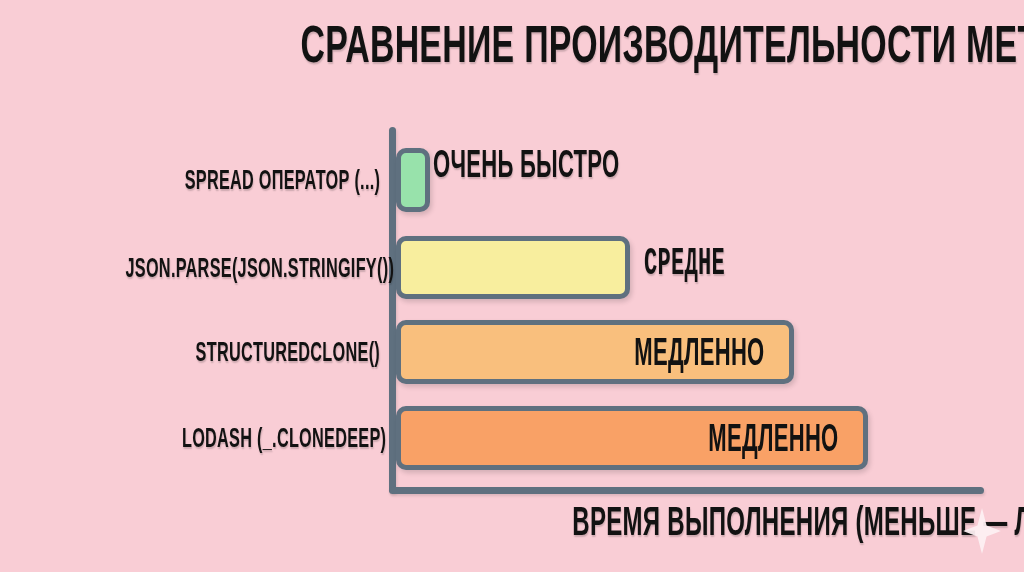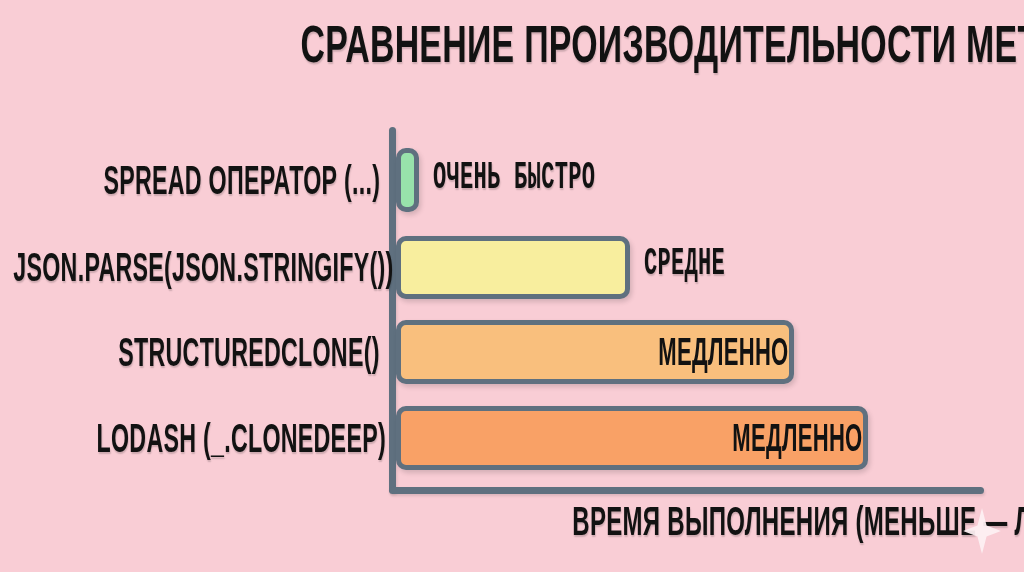--- a/index.html
+++ b/index.html
@@ -21,32 +21,32 @@
     text-align:center;font-size:52px;line-height:60px;
     text-shadow:1px 2px 2px rgba(0,0,0,0.18);
   }
   .page-title .cond{transform:scaleX(0.65);transform-origin:center center;}
   .axis{position:absolute;border-radius:4px;box-shadow:1px 2px 3px rgba(0,0,0,0.12);}
   .axis-v{width:7px;}
   .axis-h{height:7px;}
   .cat-label{
     position:absolute;left:0;width:380px;
     display:flex;align-items:center;justify-content:flex-end;
-    font-size:40px;
+    font-size:28px;
     text-shadow:1px 2px 2px rgba(0,0,0,0.18);
   }
   .cat-label .cond{transform-origin:right center;transform:scaleX(0.58);}
   .bar{
     position:absolute;
     box-sizing:border-box;
     border-radius:10px;
     display:flex;align-items:center;justify-content:flex-end;
     box-shadow:2px 3px 5px rgba(0,0,0,0.15);
     font-size:38px;
-    padding-right:0;
+    padding-right:24px;
   }
   .bar .cond{transform-origin:right center;transform:scaleX(0.58);}
   .val-out{
     position:absolute;
     display:flex;align-items:center;
     font-size:38px;
     text-shadow:1px 2px 2px rgba(0,0,0,0.18);
   }
   .val-out .cond{transform-origin:left center;transform:scaleX(0.58);}
   .x-label{
@@ -71,21 +71,21 @@
   </div>
 
   <div class="chart">
     <div class="axis axis-v" style="left: 389px; top: 127px; height: 366px; background: rgb(95, 112, 127);"></div>
     <div class="axis axis-h" style="left: 389px; top: 487px; width: 595px; background: rgb(95, 112, 127);"></div>
     <div id="rows">
         <div class="cat-label" style="top: 148px; height: 64px;">
           <span class="cond">SPREAD ОПЕРАТОР (...)</span>
         </div>
         <div class="bar" style="left: 396px; top: 148px; width: 23px; height: 64px; background: rgb(152, 226, 171); border: 5px solid rgb(95, 112, 127);"></div>
-        <div class="val-out" style="left: 433px; top: 145px; height: 64px; font-family: Liberation Mono, monospace;">
+        <div class="val-out" style="left: 433px; top: 132px; height: 64px;">
           <span class="cond">ОЧЕНЬ БЫСТРО</span>
         </div>
         <div class="cat-label" style="top: 236px; height: 63px; padding-left: 14px;">
           <span class="cond">JSON.PARSE(JSON.STRINGIFY())</span>
         </div>
         <div class="bar" style="left: 396px; top: 236px; width: 234px; height: 63px; background: rgb(248, 238, 158); border: 5px solid rgb(95, 112, 127);"></div>
         <div class="val-out" style="left: 644px; top: 232px; height: 63px; font-family: Liberation Mono, monospace;">
           <span class="cond">СРЕДНЕ</span>
         </div>
         <div class="cat-label" style="top: 320px; height: 64px;">

